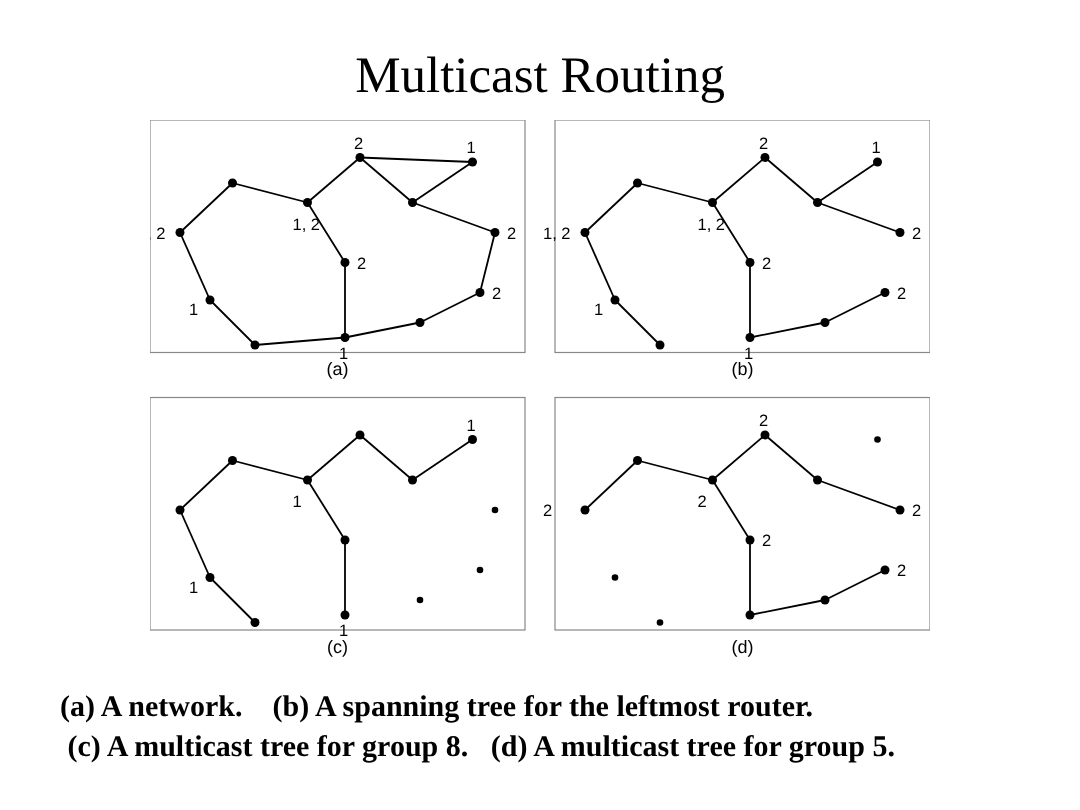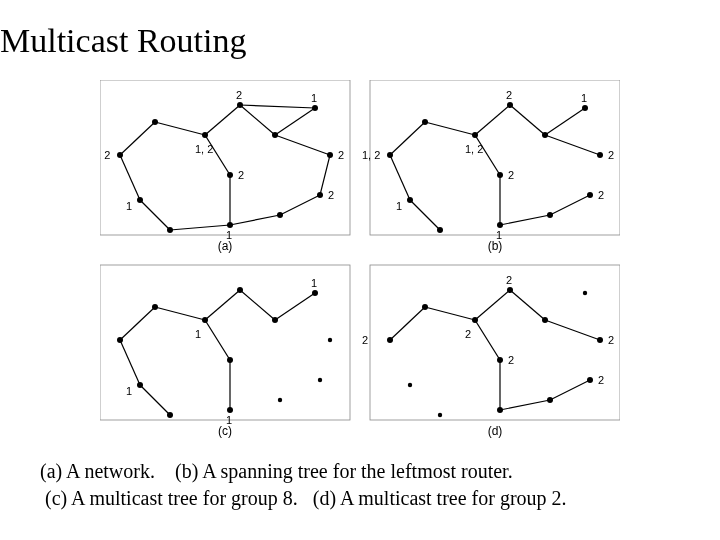--- a/index.html
+++ b/index.html
@@ -6,39 +6,40 @@
     margin: 0;
     padding: 0;
     width: 720px;
     height: 540px;
     font-family: "Times New Roman", Times, serif;
     background: #fff;
     color: #000;
     position: relative;
   }
   .title {
-    text-align: left;
+    text-align: center;
     font-size: 34px;
-    margin-top: 22px;
+    margin-top: 32px;
     font-weight: normal;
   }
   .figure-area {
     position: absolute;
     left: 100px;
     top: 80px;
     width: 520px;
     height: 360px;
   }
   .figure-area svg { display: block; }
   .caption {
     position: absolute;
     left: 40px;
     bottom: 28px;
     font-size: 20px;
     line-height: 1.35;
+    font-weight: bold;
   }
 </style>
 </head>
 <body>
 
 <h1 class="title">Multicast Routing</h1>
 
 <div class="figure-area">
   <svg id="fig-svg" width="520" height="360" viewBox="0 0 520 360">
       <g transform="translate(0,0)">
@@ -185,14 +186,14 @@
       </g>
     </svg>
 </div>
 
 <div class="caption">
   <span>(a) A network.</span>
   &nbsp;&nbsp;
   <span>(b) A spanning tree for the leftmost router.</span><br>
   &nbsp;<span>(c) A multicast tree for group 8.</span>
   &nbsp;
-  <span>(d) A multicast tree for group 2.</span>
+  <span>(d) A multicast tree for group 5.</span>
 </div>
 
 </body></html>

